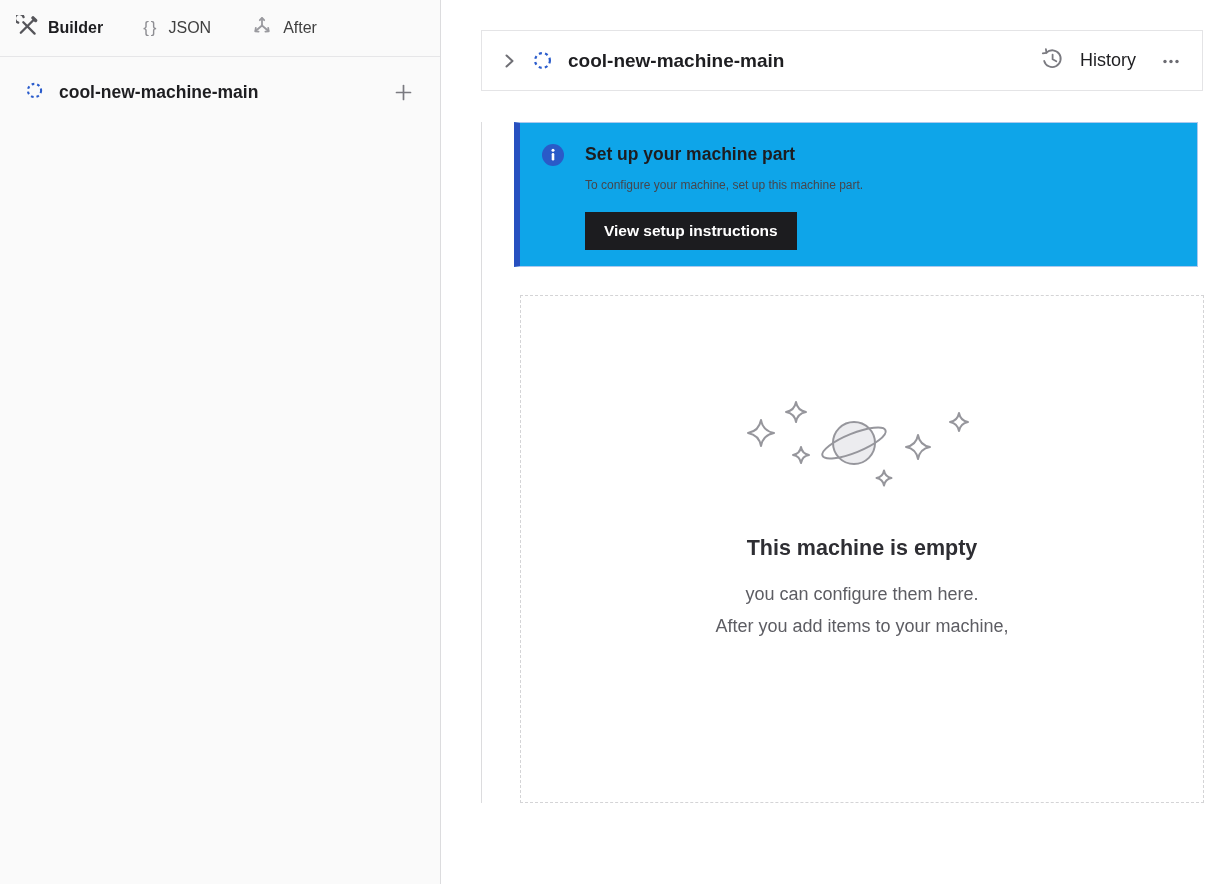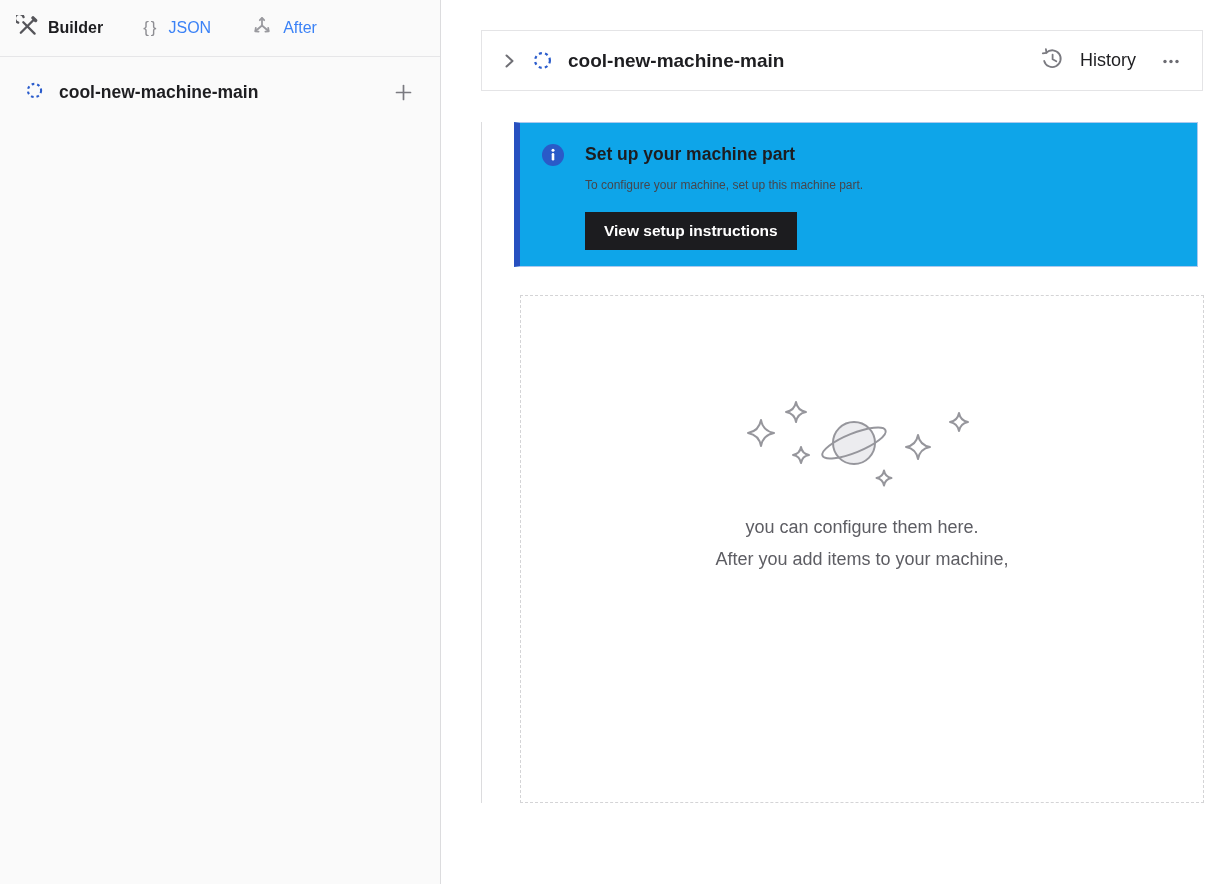--- a/index.html
+++ b/index.html
@@ -6,21 +6,21 @@
   html,body { width:1232px; height:884px; background:#ffffff;
     font-family:"Liberation Sans", sans-serif; color:#1e1e21; overflow:hidden; }
   .stage { position:relative; width:1232px; height:884px; }
 
   
   .sidebar { position:absolute; left:0; top:0; width:441px; height:884px;
     background:#fafafa; border-right:1px solid #dcdcde; }
   .tabbar { height:57px; display:flex; align-items:center; gap:40px;
     padding-left:16px; border-bottom:1px solid #e6e6e8; }
   .tab { display:flex; align-items:center; gap:10px; cursor:pointer; }
-  .tab .lbl { font-size:16px; color:#3b82f6; }
+  .tab .lbl { font-size:16px; color:#404040; }
   .tab.active .lbl { font-weight:bold; color:#1e1e21; }
   .braces-glyph { font-size:17px; color:#8e8e93; letter-spacing:2px; }
 
   .machine-row { margin-top:16px; padding:0 26px; height:38px;
     display:flex; align-items:center; }
   .machine-row .name { font-size:17.5px; font-weight:bold; color:#1e1e21;
     margin-left:16px; flex:1; }
   .plus-btn { width:22px; height:22px; display:flex; align-items:center;
     justify-content:center; cursor:pointer; }
 
@@ -175,20 +175,21 @@
           <circle cx="108" cy="45" r="21" fill="#ececef"></circle>
           <ellipse cx="108" cy="45" rx="34" ry="9.5" transform="rotate(-22 108 45)"></ellipse>
           <path d="M15 22 Q17 33 28 35 Q17 37 15 48 Q13 37 2 35 Q13 33 15 22 Z"></path>
           <path d="M50 4 Q51.5 12.5 60 14 Q51.5 15.5 50 24 Q48.5 15.5 40 14 Q48.5 12.5 50 4 Z"></path>
           <path d="M55 49 Q56.2 55.8 63 57 Q56.2 58.2 55 65 Q53.8 58.2 47 57 Q53.8 55.8 55 49 Z"></path>
           <path d="M172 37 Q173.8 47.2 184 49 Q173.8 50.8 172 61 Q170.2 50.8 160 49 Q170.2 47.2 172 37 Z"></path>
           <path d="M213 15 Q214.4 22.6 222 24 Q214.4 25.4 213 33 Q211.6 25.4 204 24 Q211.6 22.6 213 15 Z"></path>
           <path d="M138 72.5 Q139.1 78.9 145.5 80 Q139.1 81.1 138 87.5 Q136.9 81.1 130.5 80 Q136.9 78.9 138 72.5 Z"></path>
         </svg>
       </div>
+      <div class="empty-title">This machine is empty</div>
       <div class="empty-body">
         <div>you can configure them here.</div>
         <div>After you add items to your machine,</div>
       </div>
     </div>
 
   </div>
 </div>
 
 </body></html>

